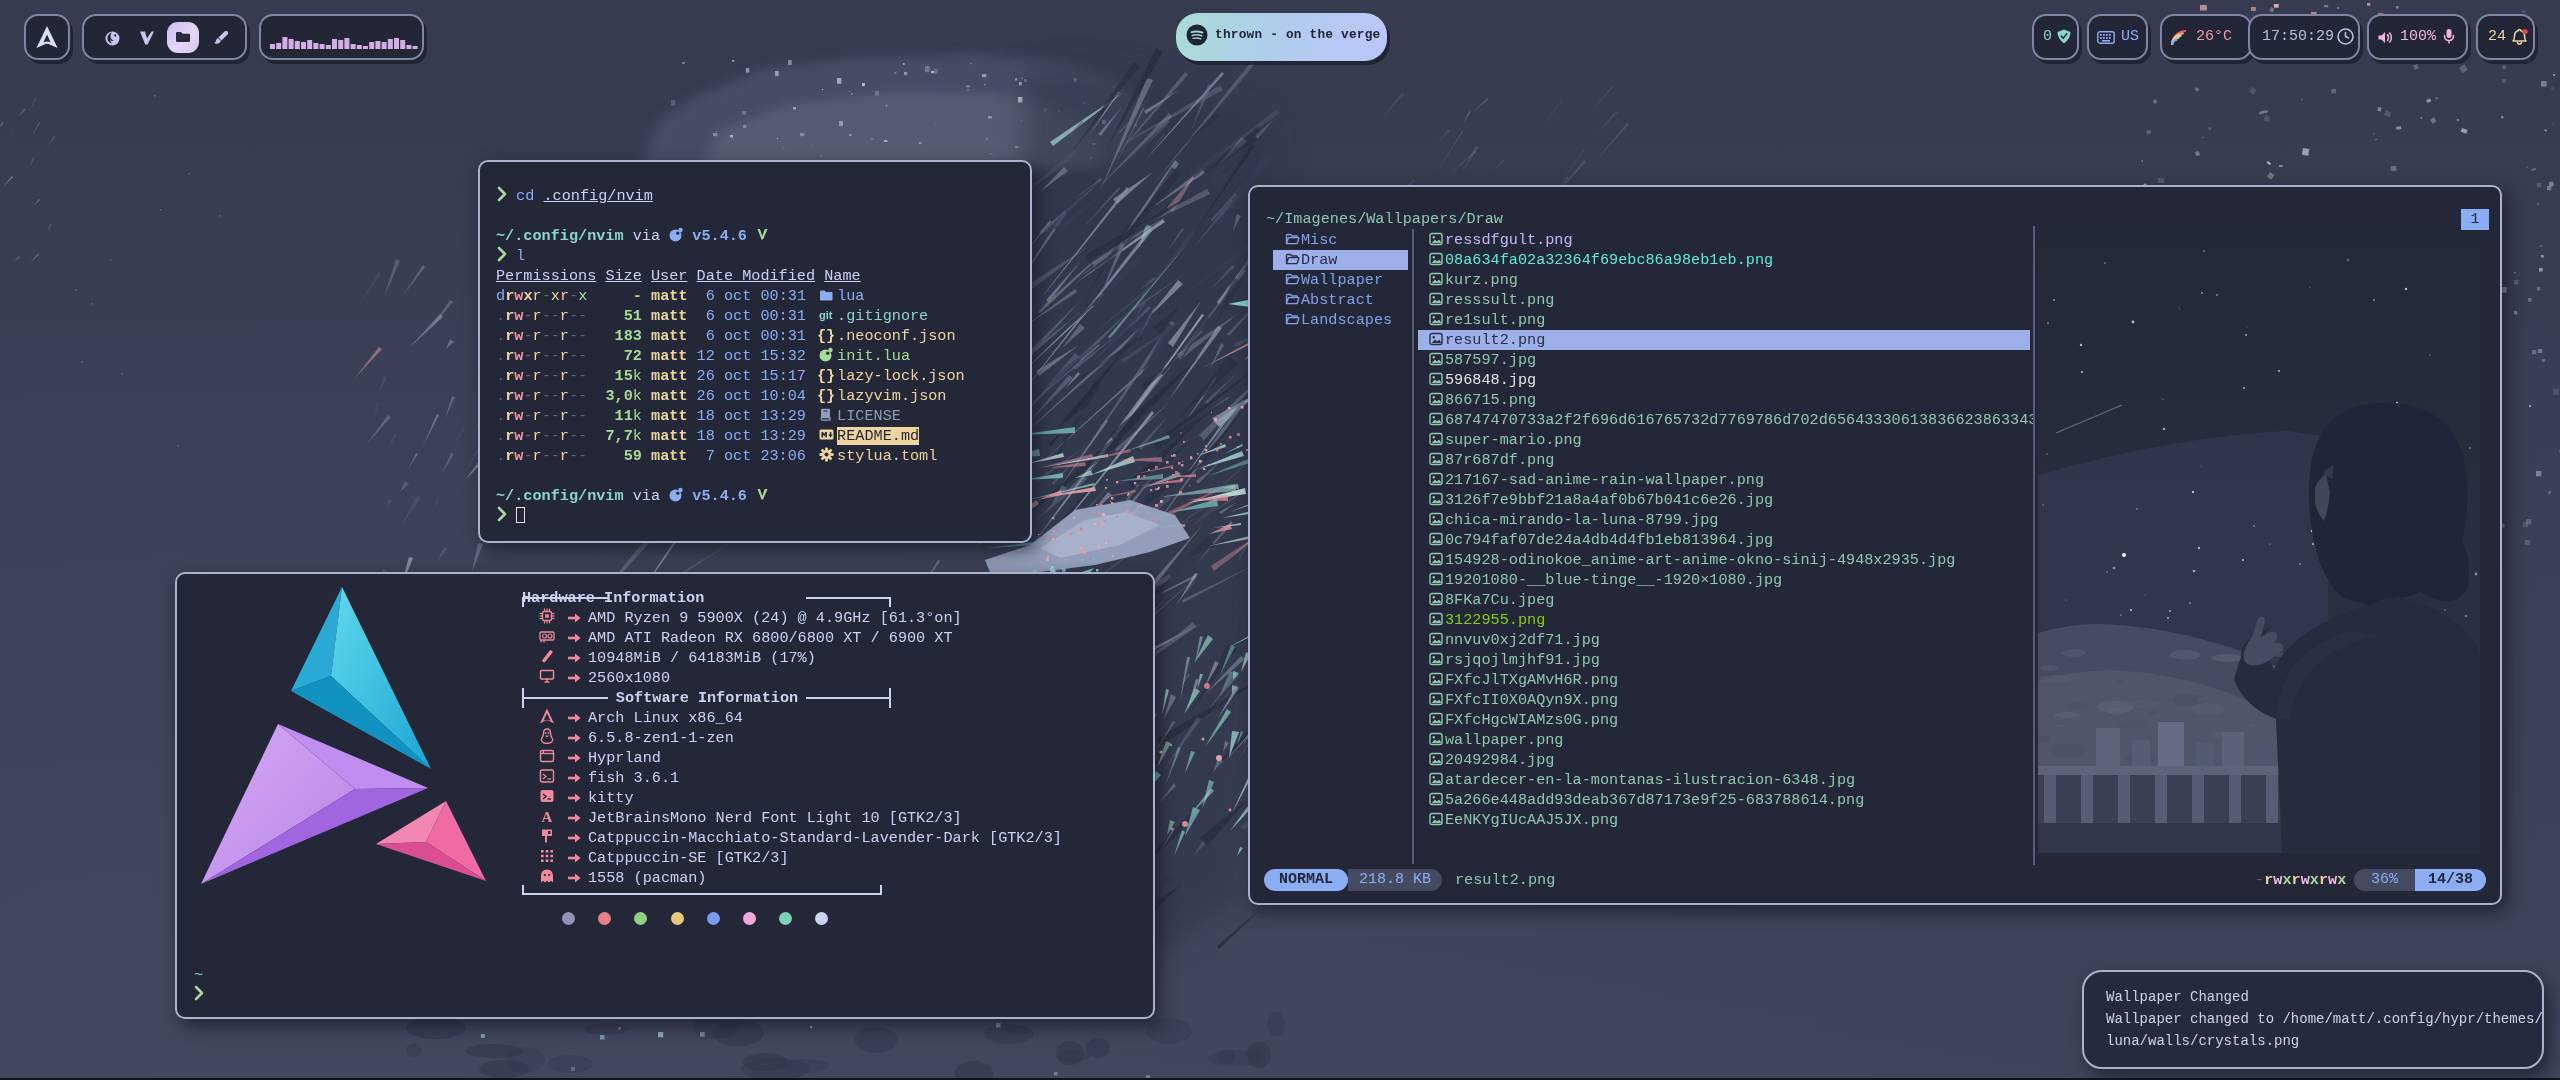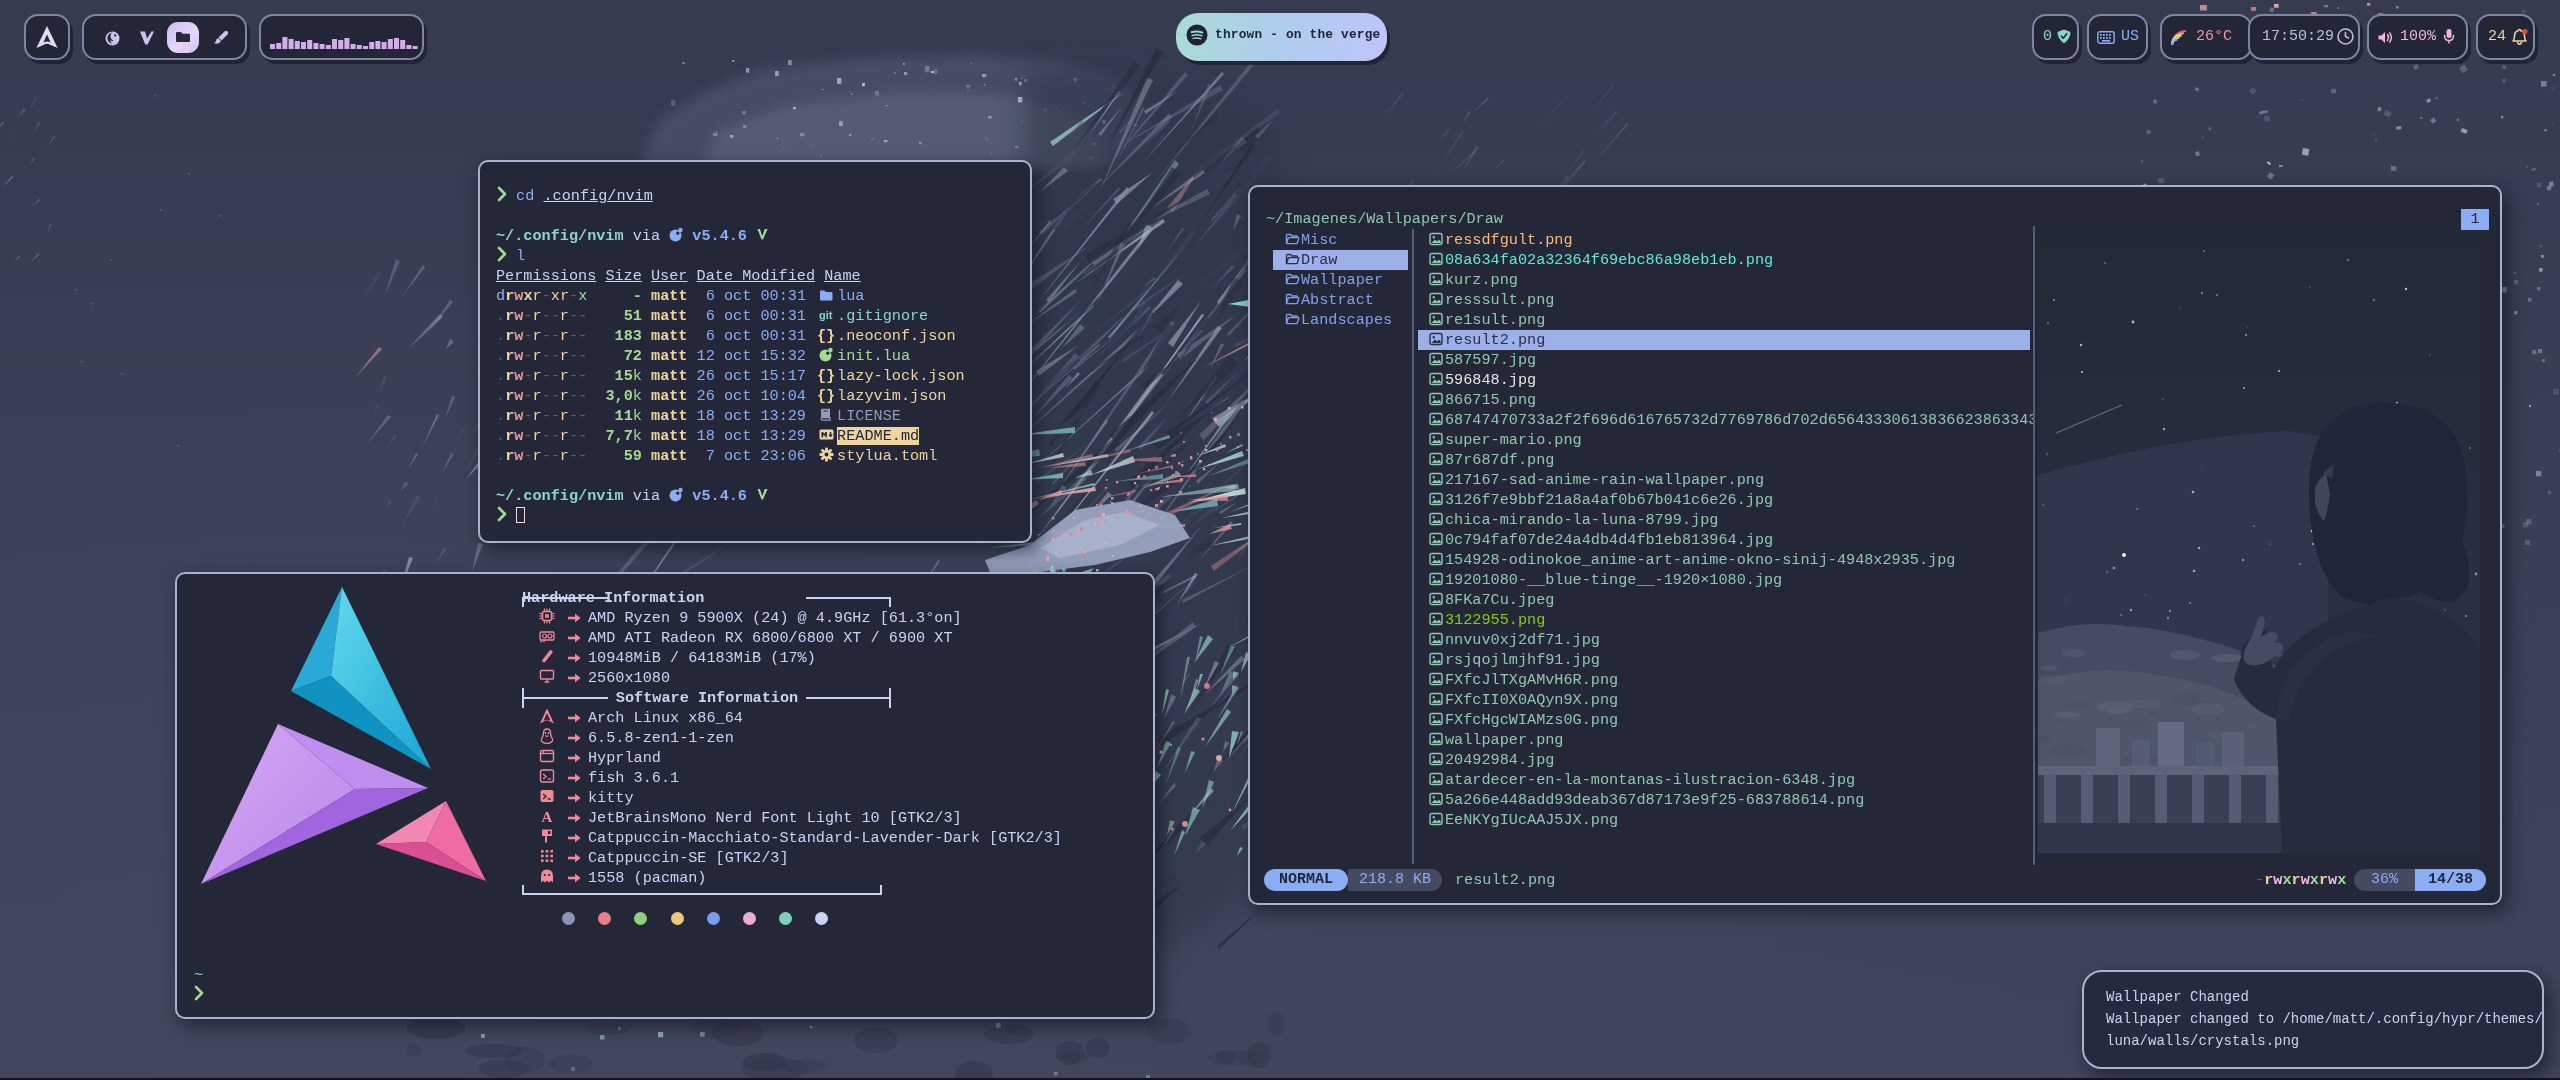--- a/index.html
+++ b/index.html
@@ -1221,21 +1221,21 @@
     <div class="abs ln" style="left:33px;top:123px"><span class="icn" style="width:18px"><svg width="15" height="14" viewBox="0 0 15 14" xmlns="http://www.w3.org/2000/svg">
           <path d="M1.5 3.5 Q1.5 2.5 2.5 2.5 L5.5 2.5 L7 4 L11.5 4 Q12.5 4 12.5 5 L12.5 6" stroke="#82a0e8" stroke-width="1.4" fill="none"></path>
           <path d="M1.5 11.5 L1.5 3.5 M1.5 11.5 L3.2 6.2 Q3.4 5.6 4 5.6 L13.2 5.6 Q14 5.6 13.8 6.4 L12.3 11 Q12.1 11.6 11.5 11.6 L1.5 11.6 Z" stroke="#82a0e8" stroke-width="1.4" fill="none" stroke-linejoin="round"></path>
         </svg></span><span style="color:#82a0e8">Landscapes</span></div>
     <div class="abs" style="left:162px;top:42px;width:1.5px;height:635px;background:#565d78"></div>
     <div class="abs" style="left:783px;top:39px;width:1.5px;height:639px;background:#565d78"></div>
     <div class="abs ln" style="left:176px;top:43px;max-width:607px;overflow:hidden"><span class="icn" style="width:19px"><svg width="14" height="14" viewBox="0 0 14 14" xmlns="http://www.w3.org/2000/svg">
           <rect x="1" y="1.5" width="12" height="11" rx="2" stroke="#8fc7ae" stroke-width="1.4" fill="none"></rect>
           <circle cx="4.8" cy="5.2" r="1.2" fill="#8fc7ae"></circle>
           <path d="M2.5 11 L6 7.5 L8 9.5 L10 7.5 L11.8 9.8 L11.8 11 Z" fill="#8fc7ae"></path>
-        </svg></span><span style="color:#fdba74">ressdfgult.png</span></div>
+        </svg></span><span style="color:#c4b5fd">ressdfgult.png</span></div>
     <div class="abs ln" style="left:176px;top:63px;max-width:607px;overflow:hidden"><span class="icn" style="width:19px"><svg width="14" height="14" viewBox="0 0 14 14" xmlns="http://www.w3.org/2000/svg">
           <rect x="1" y="1.5" width="12" height="11" rx="2" stroke="#8fc7ae" stroke-width="1.4" fill="none"></rect>
           <circle cx="4.8" cy="5.2" r="1.2" fill="#8fc7ae"></circle>
           <path d="M2.5 11 L6 7.5 L8 9.5 L10 7.5 L11.8 9.8 L11.8 11 Z" fill="#8fc7ae"></path>
         </svg></span><span style="color:#5eead4">08a634fa02a32364f69ebc86a98eb1eb.png</span></div>
     <div class="abs ln" style="left:176px;top:83px;max-width:607px;overflow:hidden"><span class="icn" style="width:19px"><svg width="14" height="14" viewBox="0 0 14 14" xmlns="http://www.w3.org/2000/svg">
           <rect x="1" y="1.5" width="12" height="11" rx="2" stroke="#8fc7ae" stroke-width="1.4" fill="none"></rect>
           <circle cx="4.8" cy="5.2" r="1.2" fill="#8fc7ae"></circle>
           <path d="M2.5 11 L6 7.5 L8 9.5 L10 7.5 L11.8 9.8 L11.8 11 Z" fill="#8fc7ae"></path>
         </svg></span><span style="color:#8fc7ae">kurz.png</span></div>

